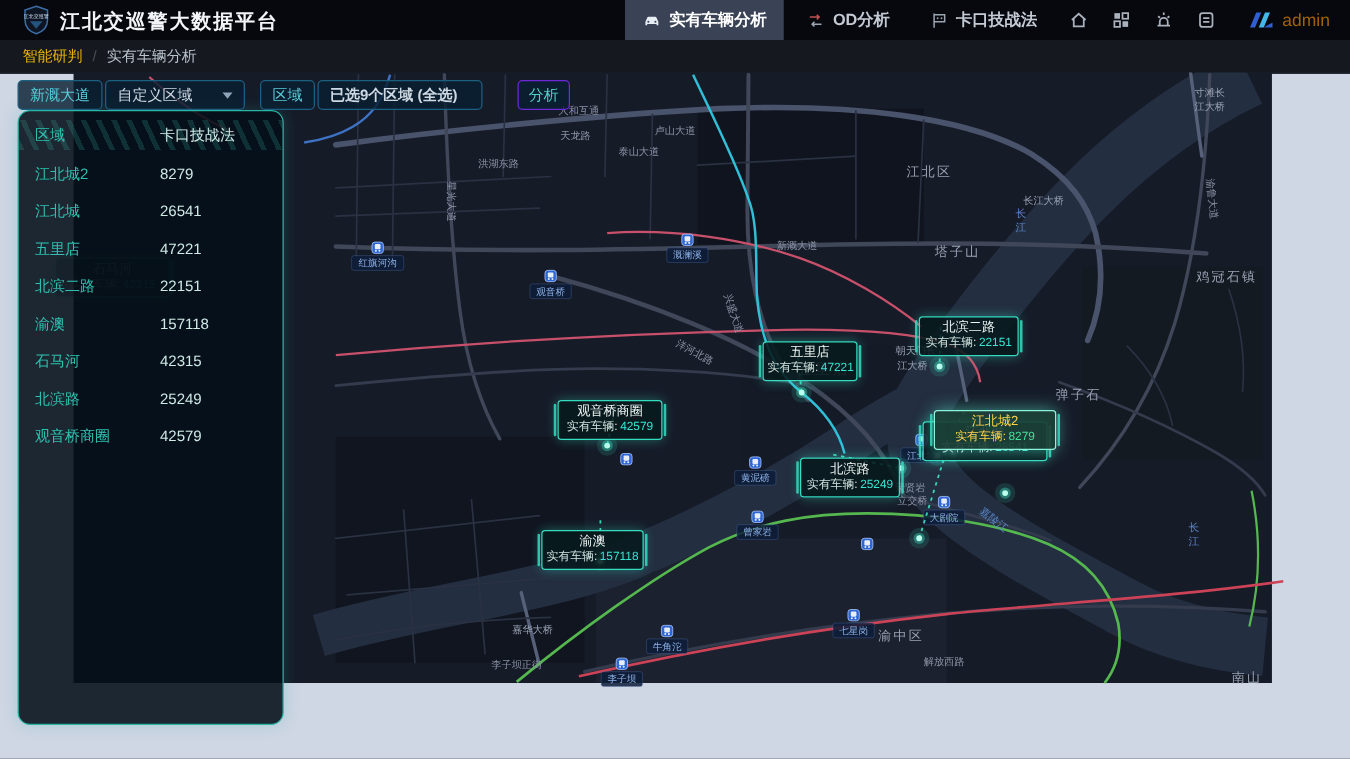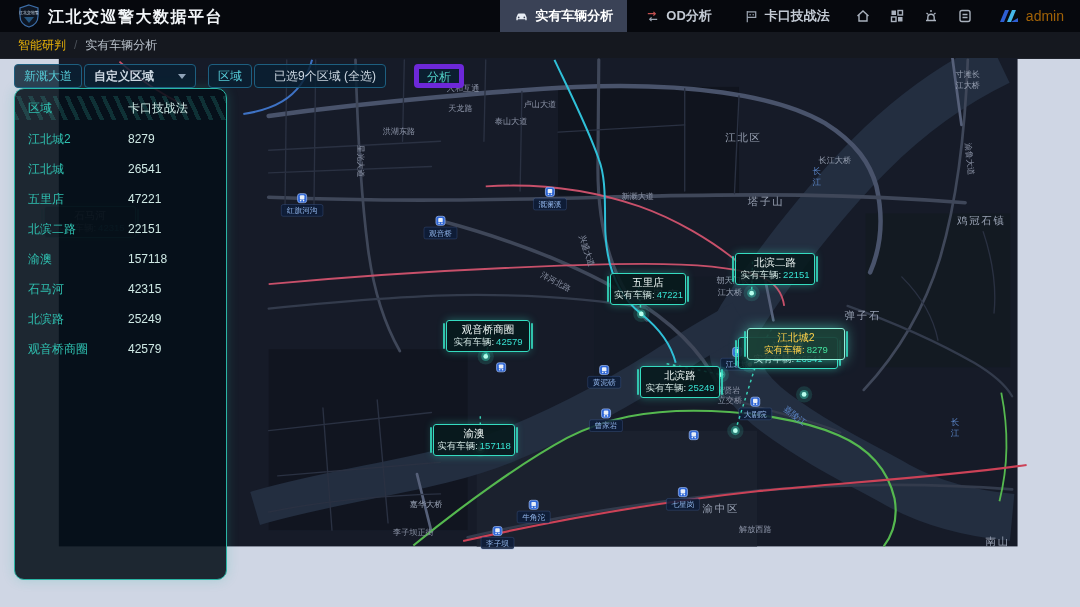--- a/index.html
+++ b/index.html
@@ -33,26 +33,26 @@
   .st-bg{fill:rgba(13,28,56,0.85);stroke:rgba(90,130,200,0.45);stroke-width:0.6;}
   .st-tx{fill:#8fb3e8;font-size:8.5px;text-anchor:middle;}
   .leader{stroke:#3de5c5;stroke-width:1.6;stroke-dasharray:3 4;opacity:0.9;}
   .dg1{fill:rgba(61,229,197,0.14);} .dg2{fill:rgba(61,229,197,0.38);} .dg3{fill:#b9ffee;}
   
   .controls{position:absolute;left:14px;top:6px;display:flex;align-items:center;z-index:20;}
   .ctrl-box{height:22px;display:flex;align-items:center;padding:0 9px;font-size:12px;
             background:rgba(9,32,50,0.82);border:1px solid #1d5f80;border-radius:4px;margin-right:2px;}
   .ctrl-label{color:#56ccd8;}
   .ctrl-value{color:#cdd8e2;}
-  .v1{width:92px;font-weight:bold;} .v2{width:112px;justify-content:flex-end;}
+  .v1{width:92px;} .v2{width:112px;justify-content:flex-start;font-weight:bold;}
   .chev{width:0;height:0;border-left:4px solid transparent;border-right:4px solid transparent;
         border-top:5px solid #8fa3b8;margin-left:auto;}
   .gap1{width:10px;} .gap2{width:26px;}
   .analyze{height:24px;padding:0 8px;font-size:12px;color:#52d2c8;background:rgba(9,32,50,0.82);
-           border:5px solid #6d28d9;border-radius:4px;cursor:pointer;}
+           border:1px solid #6d28d9;border-radius:4px;cursor:pointer;}
   
   .panel{position:absolute;left:14px;top:30px;width:211px;height:490px;z-index:5;
          background:rgba(5,15,24,0.88);border:1px solid #2ab5a5;border-radius:10px;
          box-shadow:0 0 12px rgba(42,181,165,0.25);}
   .phead{display:flex;align-items:center;height:24px;margin:7px 0 4px;padding:0 13px;position:relative;
          font-size:12px;color:#3fe0cf;
          background:repeating-linear-gradient(65deg,rgba(62,224,200,0.16) 0 4px,transparent 4px 11px);}
   .prow{display:flex;align-items:center;height:30px;padding:0 13px;font-size:12px;cursor:pointer;}
   .c1{width:100px;color:#2fc0b0;} .c2{color:#cfe9e5;}
   

